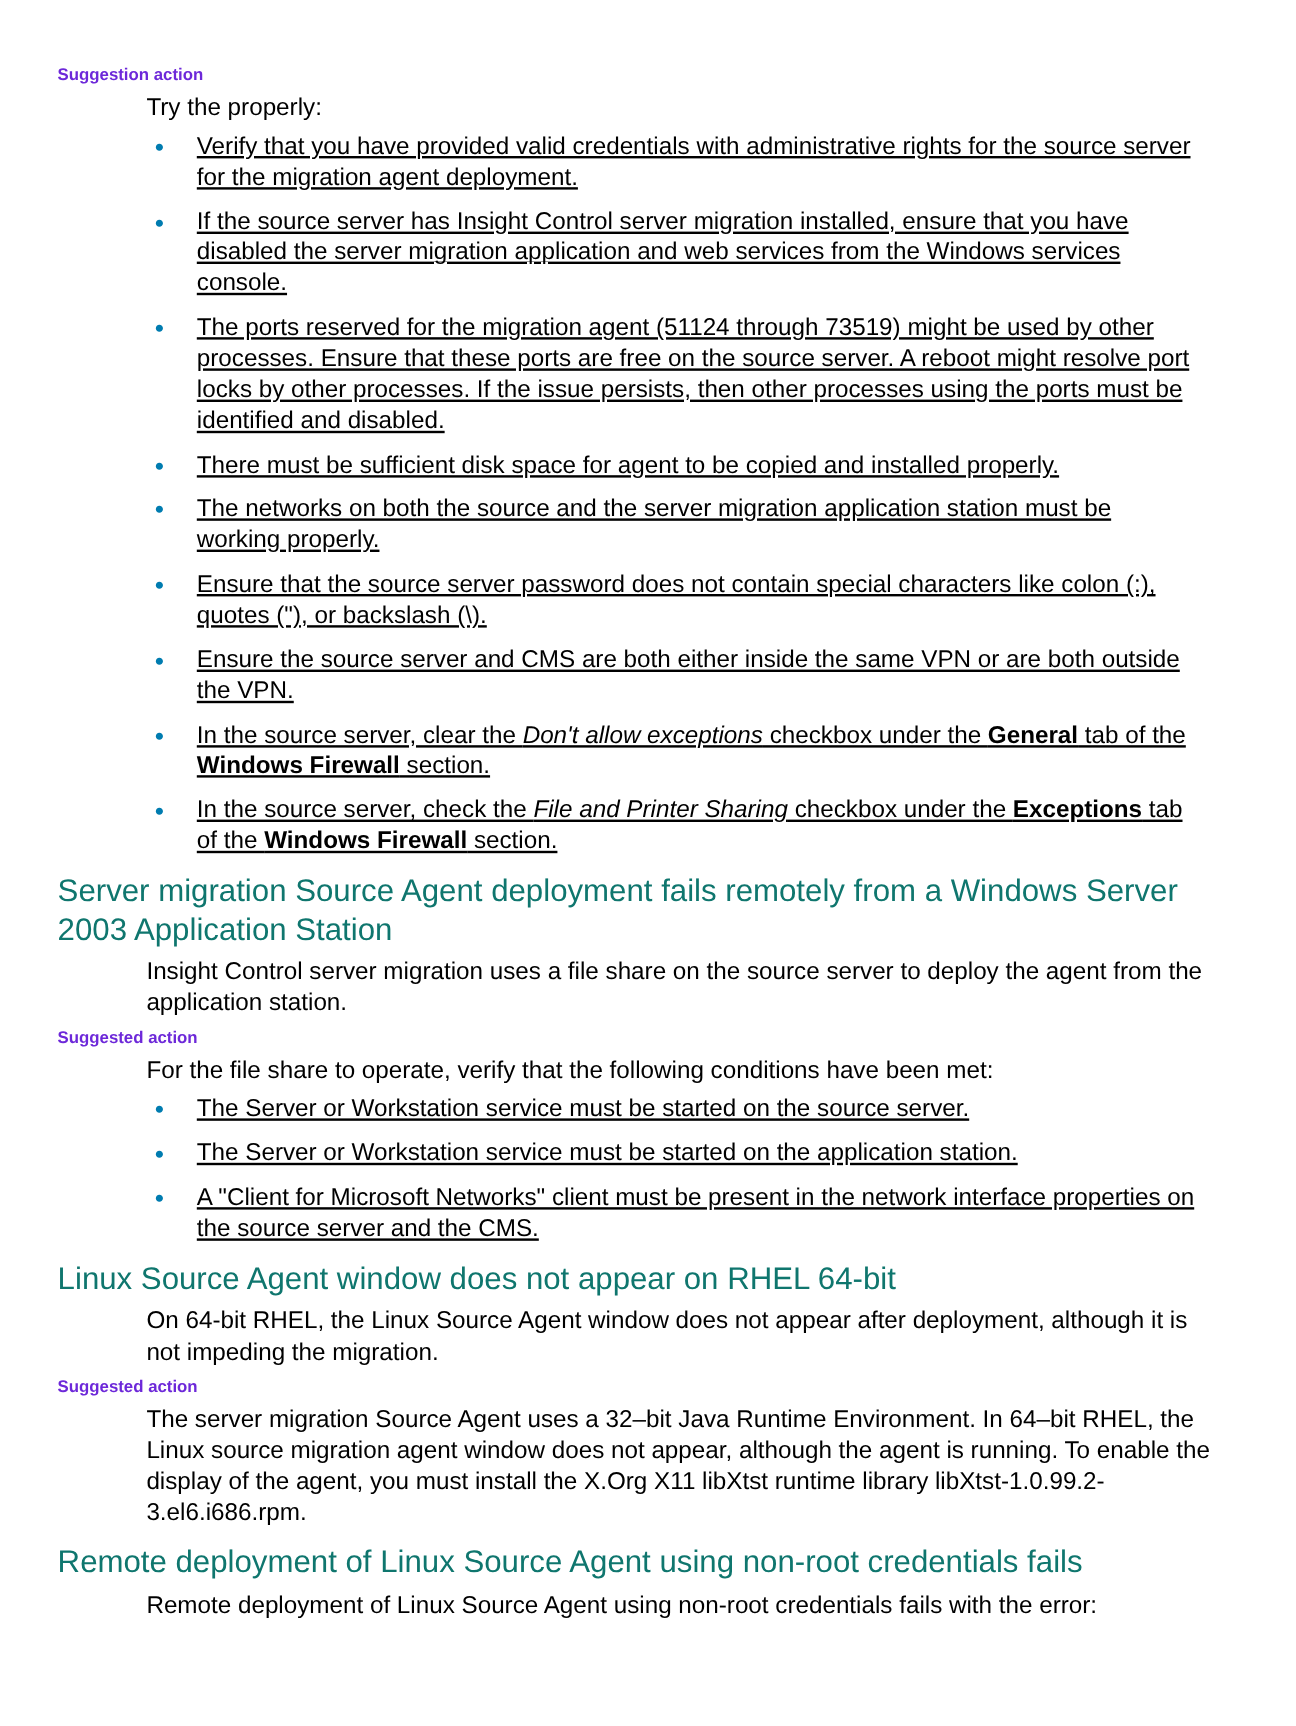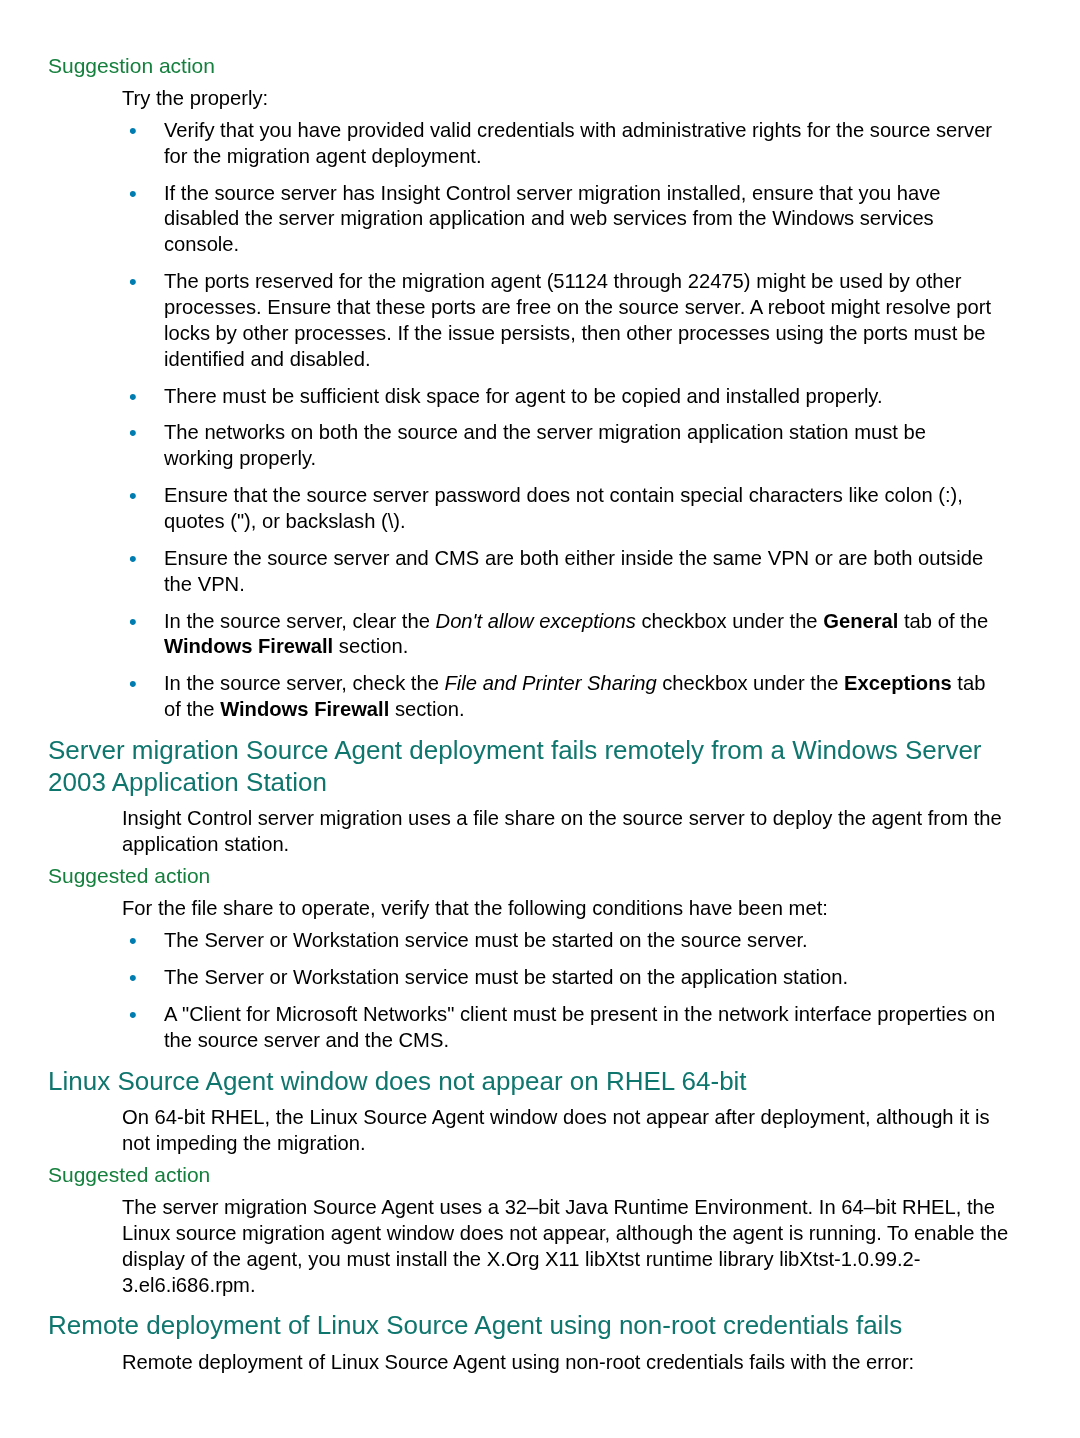--- a/index.html
+++ b/index.html
@@ -12,23 +12,23 @@
     font-family: Arial, Helvetica, sans-serif;
     color: #000000;
   }
   .page {
     box-sizing: border-box;
     padding: 54px 48px 32px 48px;
     width: 1080px;
     position: relative;
   }
   .h3 {
-    color: #15803d;
-    font-size: 21px;
-    font-weight: 400;
+    color: #6d28d9;
+    font-size: 14px;
+    font-weight: 700;
     margin: 0 0 8px 0;
   }
   .h2 {
     color: #0f766e;
     font-size: 26px;
     font-weight: 400;
     margin: 12px 0 8px 0;
     line-height: 1.22;
   }
   .intro {
@@ -37,20 +37,21 @@
     font-size: 20.2px;
     line-height: 1.28;
   }
   .intro p {
     margin: 0 0 6px 0;
   }
   ul.bullets {
     margin: 4px 34px 4px 74px; 
     padding-left: 42px;
     list-style: none;
+    text-decoration: underline;
   }
   ul.bullets li {
     font-size: 20.2px;
     line-height: 1.28;
     margin-bottom: 11px;
     position: relative;
   }
   ul.bullets li::before {
     content: "•";
     color: #007cb0;
@@ -70,21 +71,21 @@
 <div class="page">
 
   <div class="section-block">
     <div class="h3">Suggestion action</div>
     <div class="intro">
         <p>Try the properly:</p>
       </div>
     <ul class="bullets">
       <li>Verify that you have provided valid credentials with administrative rights for the source server for the migration agent deployment.</li>
       <li>If the source server has Insight Control server migration installed, ensure that you have disabled the server migration application and web services from the Windows services console.</li>
-      <li>The ports reserved for the migration agent (51124 through 22475) might be used by other processes. Ensure that these ports are free on the source server. A reboot might resolve port locks by other processes. If the issue persists, then other processes using the ports must be identified and disabled.</li>
+      <li>The ports reserved for the migration agent (51124 through 73519) might be used by other processes. Ensure that these ports are free on the source server. A reboot might resolve port locks by other processes. If the issue persists, then other processes using the ports must be identified and disabled.</li>
       <li>There must be sufficient disk space for agent to be copied and installed properly.</li>
       <li>The networks on both the source and the server migration application station must be working properly.</li>
       <li>Ensure that the source server password does not contain special characters like colon (:), quotes ("), or backslash (\).</li>
       <li>Ensure the source server and CMS are both either inside the same VPN or are both outside the VPN.</li>
       <li><span>In the source server, clear the </span><em>Don't allow exceptions</em><span> checkbox under the </span><b>General</b><span> tab of the </span><b>Windows Firewall</b><span> section.</span></li>
       <li><span>In the source server, check the </span><em>File and Printer Sharing</em><span> checkbox under the </span><b>Exceptions</b><span> tab of the </span><b>Windows Firewall</b><span> section.</span></li>
     </ul>
   </div>
 
   <div class="section-block">

